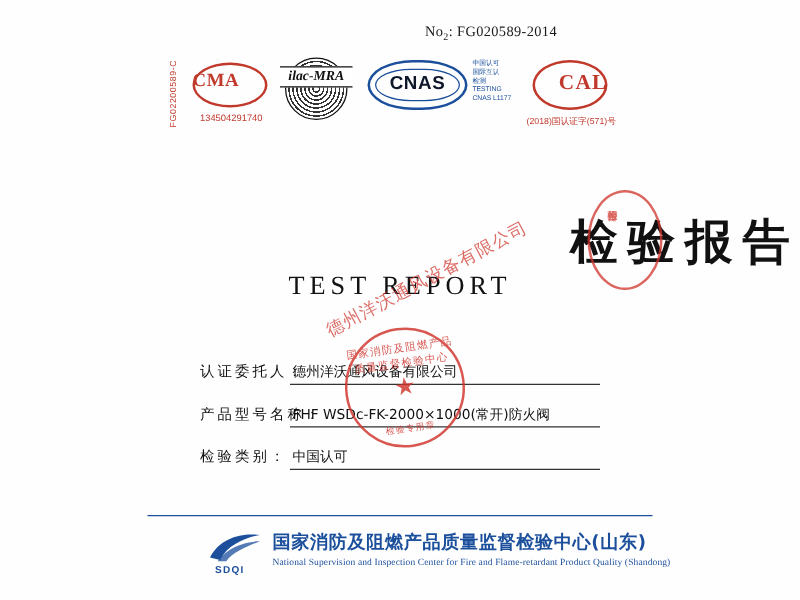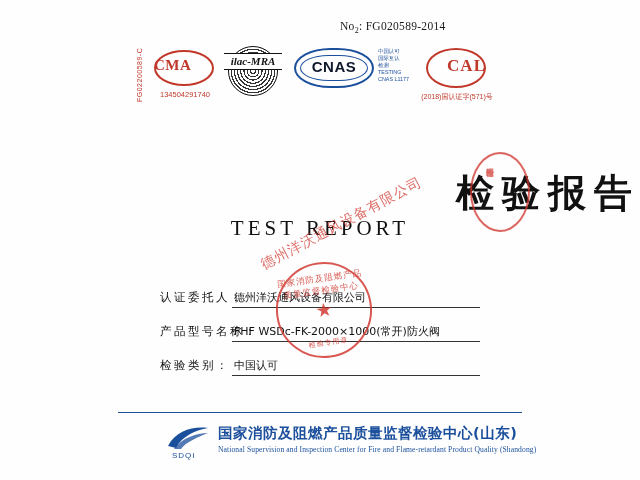--- a/index.html
+++ b/index.html
@@ -366,21 +366,21 @@
   }
   .sdqi-swoosh {
     position: absolute;
     left: 0; top: 0;
     width: 44px; height: 26px;
   }
   .sdqi-text {
     position: absolute;
     left: 6px; top: 27px;
     font-size: 8px;
-    font-weight: normal;
+    font-weight: bold;
     color: #1b4f9c;
     letter-spacing: 1px;
     font-family: "Liberation Sans", sans-serif;
   }
   .footer-cn {
     position: absolute;
     left: 100px;
     top: 4px;
     font-size: 14.5px;
     font-weight: bold;

